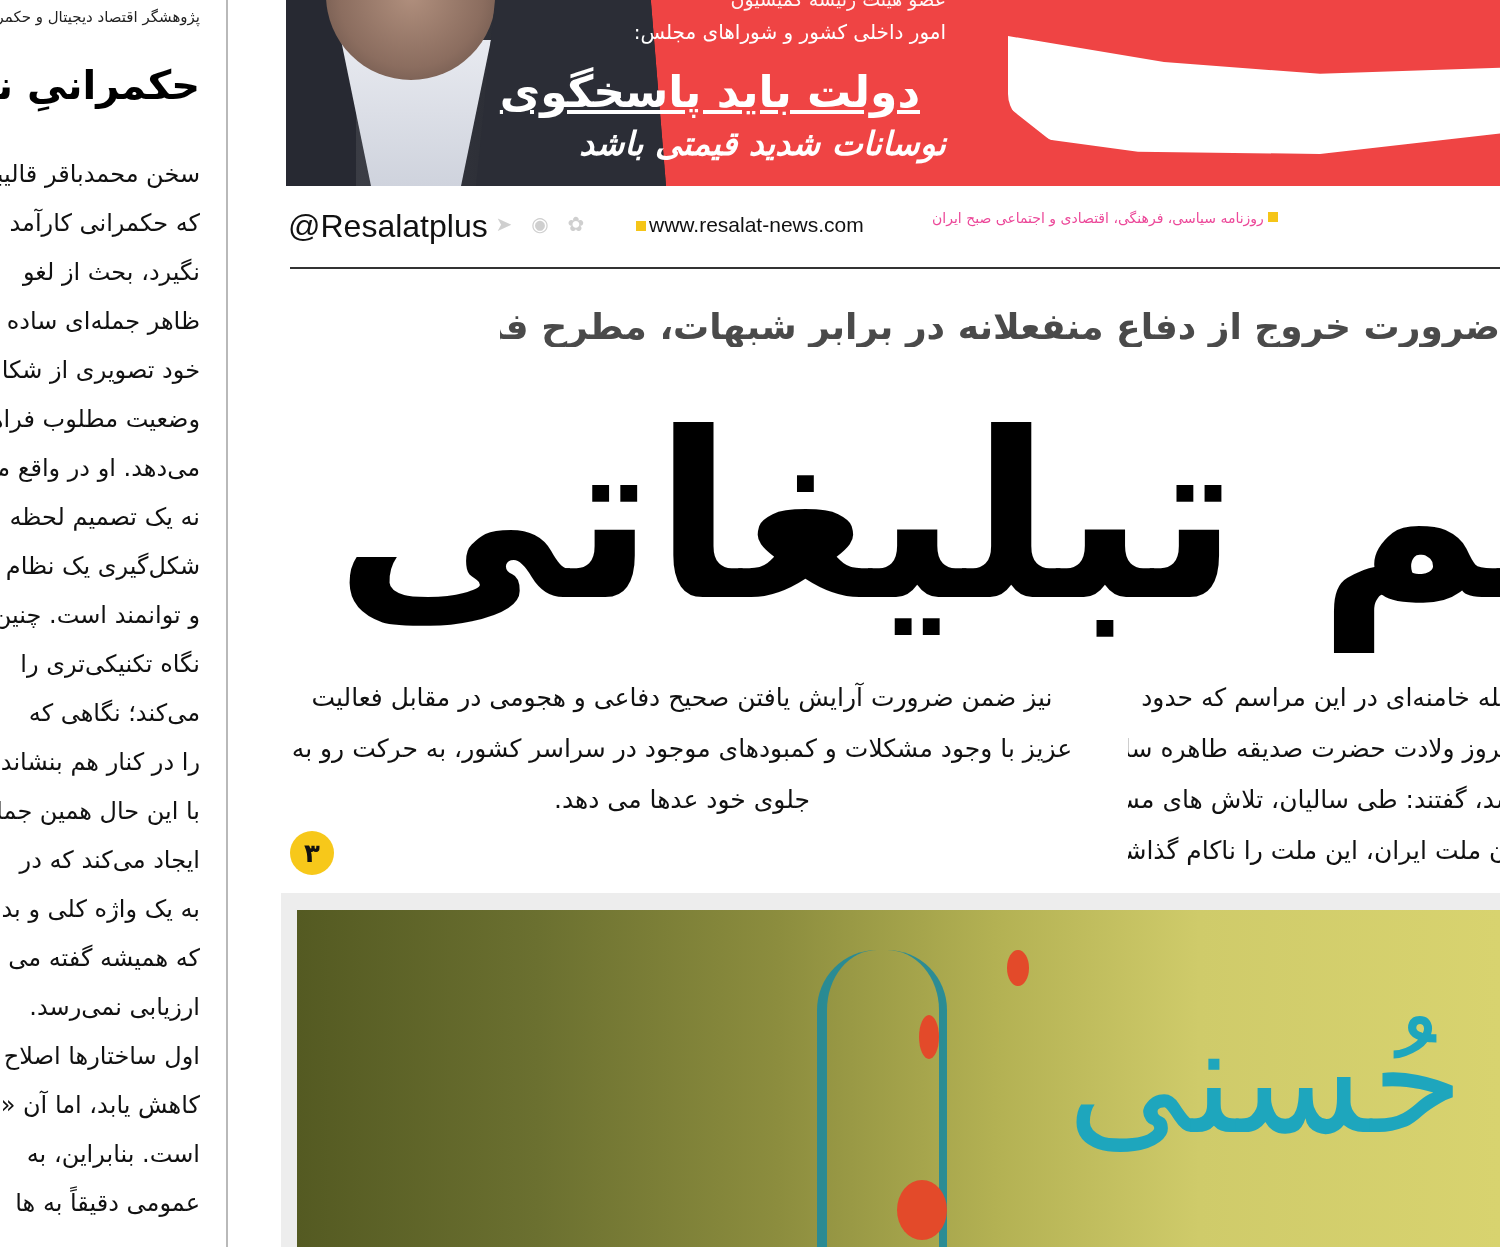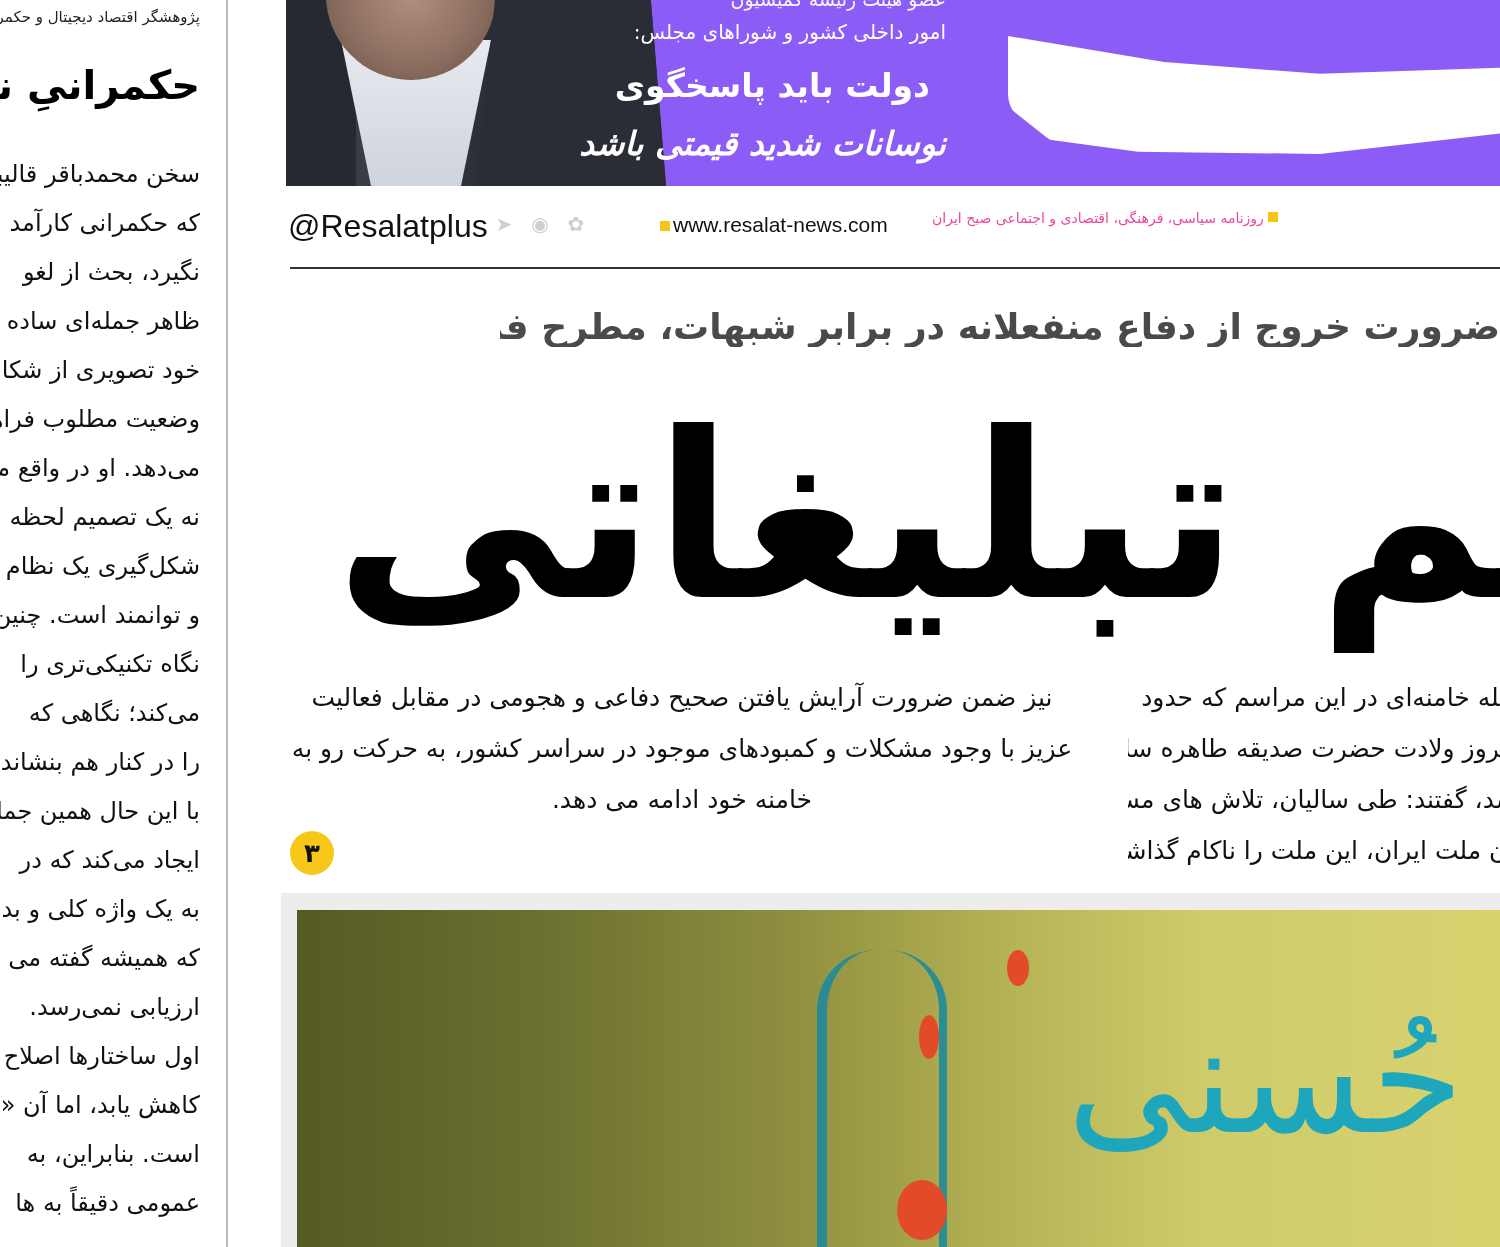--- a/index.html
+++ b/index.html
@@ -26,21 +26,21 @@
     font-size: 24px; color: #111; text-align: right;
   }
   .col-rule {
     position: absolute; left: 226px; top: 0; width: 2px; height: 1247px;
     background: #b9b9b9;
   }
 
   
   .banner {
     position: absolute; left: 286px; top: 0; width: 1214px; height: 186px;
-    background: #8b5cf6; overflow: hidden;
+    background: #ef4444; overflow: hidden;
   }
   .banner-photo {
     position: absolute; left: 0; top: 0; width: 380px; height: 186px;
     background: linear-gradient(90deg, #2a2c33 0%, #3b3d45 20%, #2c2e36 55%, #262830 100%);
     clip-path: polygon(0 0, 96% 0, 100% 100%, 0 100%);
   }
   .banner-photo .face {
     position: absolute; left: 40px; top: -40px; width: 170px; height: 120px;
     border-radius: 0 0 90px 90px;
     background: radial-gradient(ellipse at 50% 30%, #b08f7d 0%, #8b6d5f 60%, #5d4a42 100%);
@@ -53,21 +53,21 @@
   .banner-photo .jacket-l {
     position: absolute; left: 0; top: 0; width: 70px; height: 186px; background: #272932;
   }
   .banner-photo .jacket-r {
     position: absolute; left: 190px; top: 0; width: 190px; height: 186px; background: #2b2d36;
     clip-path: polygon(10% 0, 100% 0, 100% 100%, 0 100%);
   }
   .banner-text { position: absolute; left: 290px; top: 0; width: 370px; direction: rtl; text-align: right; color: #fff; }
   .banner-kicker1 { position: absolute; right: 0; top: -12px; font-size: 19px; white-space: nowrap; opacity: 0.95; }
   .banner-kicker2 { position: absolute; right: 0; top: 20px; font-size: 20px; white-space: nowrap; }
-  .banner-head1 { position: absolute; right: 16px; top: 66px; font-size: 33px; font-weight: bold; white-space: nowrap; }
+  .banner-head1 { position: absolute; right: 26px; top: 66px; font-size: 44px; font-weight: bold; white-space: nowrap; text-decoration: underline; }
   .banner-head2 { position: absolute; right: 0; top: 124px; font-size: 33px; font-weight: bold; white-space: nowrap; font-style: italic; }
   .banner-logo-swoosh {
     position: absolute; left: 722px; top: 36px; width: 520px; height: 118px;
     background: #ffffff;
     border-radius: 0 0 40px 120px / 0 0 30px 60px;
     clip-path: polygon(0 0, 30% 22%, 60% 32%, 100% 26%, 100% 80%, 60% 100%, 25% 98%, 8% 88%, 0 60%);
   }
 
   
   .infoline {
@@ -76,21 +76,21 @@
   .handle {
     position: absolute; left: 2px; top: 8px; font-family: "Liberation Sans", sans-serif;
     font-size: 32px; color: #111; white-space: nowrap;
   }
   .social-icons { position: absolute; left: 206px; top: 12px; display: flex; gap: 12px; }
   .social-icons span {
     display: inline-block; width: 24px; height: 24px; color: #cfcfcf; font-size: 20px; line-height: 24px; text-align: center;
   }
   .website {
     position: absolute; left: 350px; top: 13px; font-family: "Liberation Sans", sans-serif;
-    font-size: 21px; color: #111; white-space: nowrap; margin-left: 24px;
+    font-size: 21px; color: #111; white-space: nowrap;
   }
   .yellow-sq { display: inline-block; width: 10px; height: 10px; background: #f5c518; margin-right: 3px; vertical-align: 1px; }
   .tagline {
     position: absolute; left: 646px; top: 10px; direction: rtl; white-space: nowrap;
     font-size: 14px; color: #ec4899;
   }
   .masthead-rule {
     position: absolute; left: 290px; top: 267px; width: 1210px; height: 2px; background: #333;
   }
 
@@ -218,21 +218,21 @@
 <div class="subhead">
   <span>ضرورت خروج از دفاع منفعلانه در برابر شبهات، مطرح فرمودند:</span>
 </div>
 <div class="headline">
   <span>تهاجم تبلیغاتی</span>
 </div>
 
 <div class="lead-col lead-left">
   <div class="line">نیز ضمن ضرورت آرایش یافتن صحیح دفاعی و هجومی در مقابل فعالیت</div>
   <div class="line">عزیز با وجود مشکلات و کمبودهای موجود در سراسر کشور، به حرکت رو به</div>
-  <div class="line">خامنه خود ادامه می دهد.</div>
+  <div class="line">جلوی خود عدها می دهد.</div>
 </div>
 <div class="lead-col lead-right">
   <div class="inner">
     <div class="line">حضرت آیت‌الله خامنه‌ای در این مراسم که حدود</div>
     <div class="line">همزمان با سالروز ولادت حضرت صدیقه طاهره سلام الله</div>
     <div class="line">علیها برگزار شد، گفتند: طی سالیان، تلاش های مستمر دشمن برای</div>
     <div class="line">به زانو درآوردن ملت ایران، این ملت را ناکام گذاشته اند و امروز</div>
   </div>
 </div>
 <div class="page-badge">۳</div>

